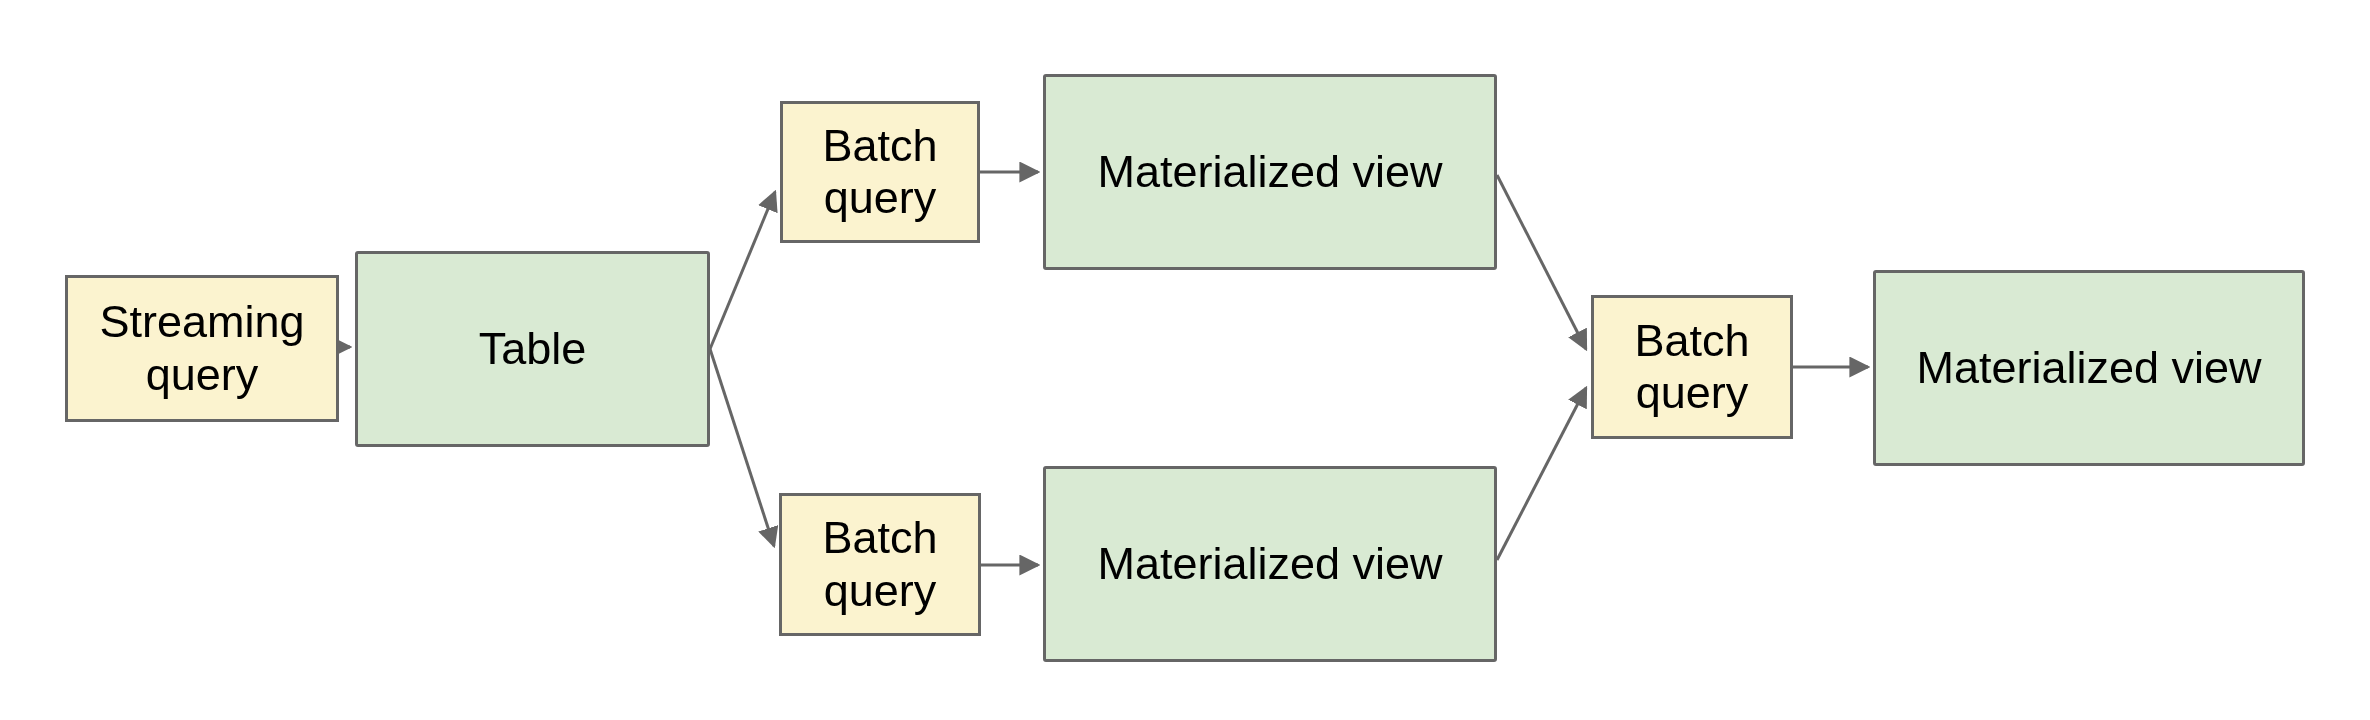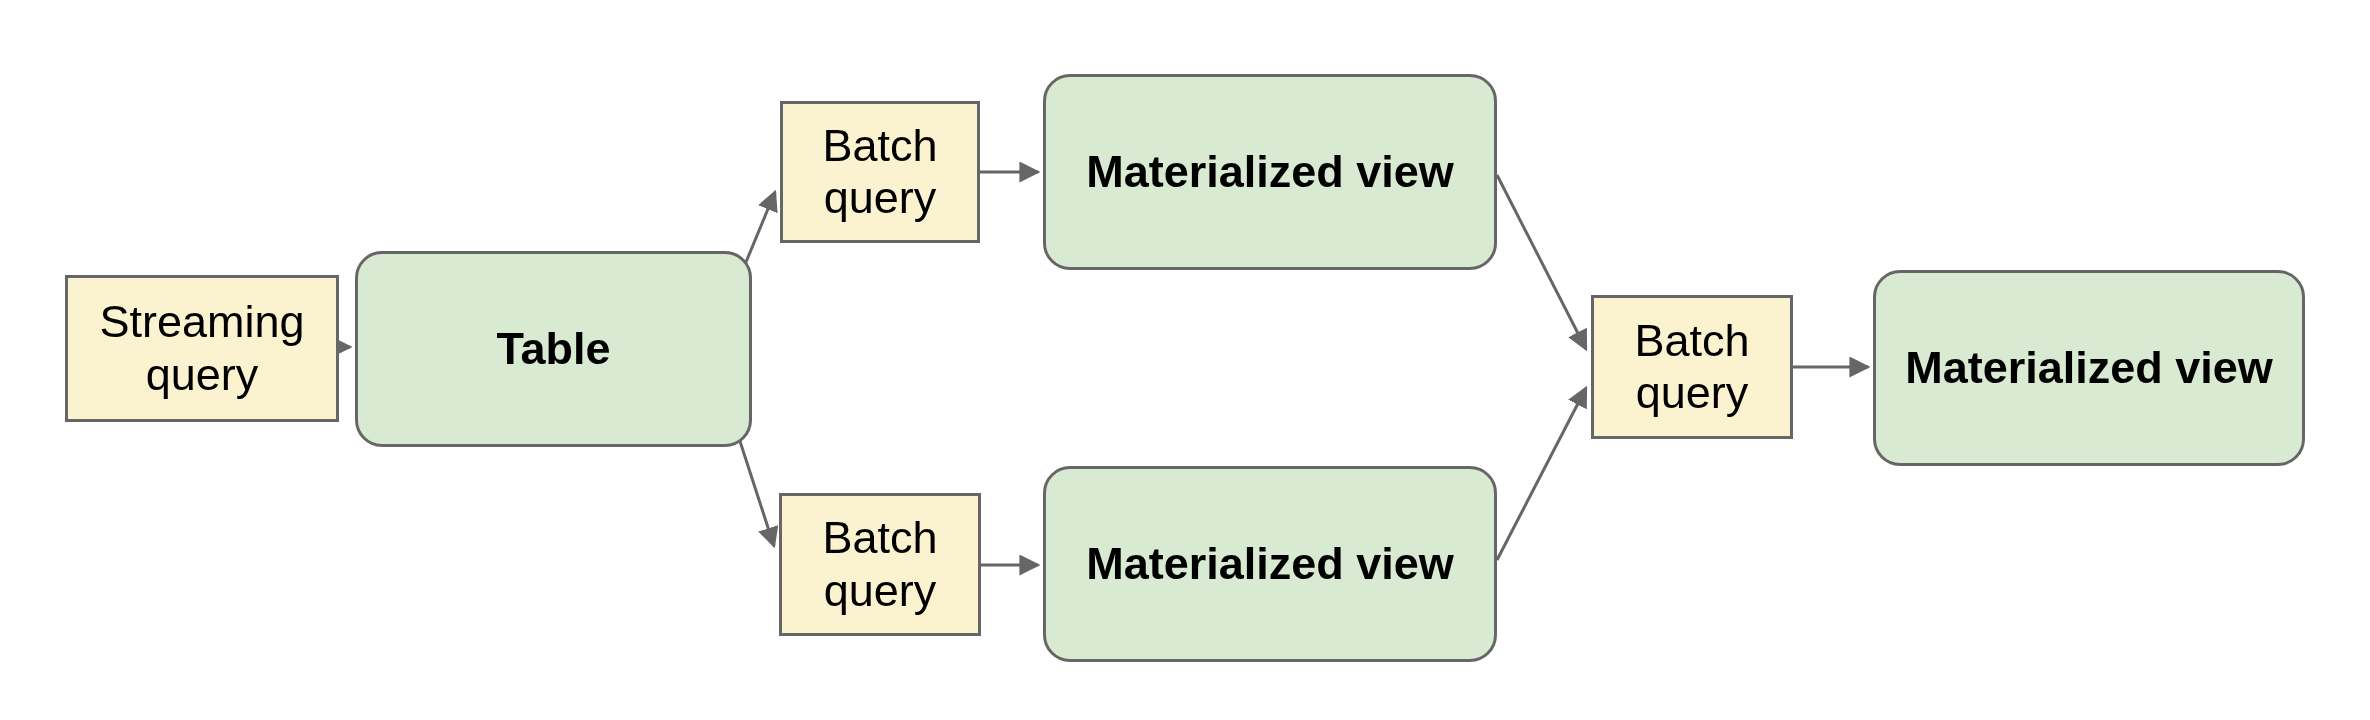--- a/index.html
+++ b/index.html
@@ -29,22 +29,21 @@
     display: flex;
     align-items: center;
     justify-content: center;
     text-align: center;
     font-size: 45px;
     line-height: 1.16;
     color: #000000;
     padding: 4px 10px;
   }
   .node.rounded {
-    border-radius: 27px;
-    font-weight: bold;
+    border-radius: 3px;
   }
 </style>
 </head>
 <body>
 
 <div class="canvas">
   <svg class="edge-layer" width="2370" height="720" viewBox="0 0 2370 720" xmlns="http://www.w3.org/2000/svg">
     <defs>
       <marker id="arrowhead" markerWidth="7" markerHeight="7" refX="6.2" refY="3.5" orient="auto" markerUnits="strokeWidth">
         <path d="M0,0 L7,3.5 L0,7 Z" fill="#666666"></path>
@@ -58,21 +57,21 @@
         <line x1="981" y1="565" x2="1038" y2="565" stroke="#666666" stroke-width="3" marker-end="url(#arrowhead)"></line>
         <line x1="1497" y1="175" x2="1586" y2="349" stroke="#666666" stroke-width="3" marker-end="url(#arrowhead)"></line>
         <line x1="1497" y1="560" x2="1586" y2="388" stroke="#666666" stroke-width="3" marker-end="url(#arrowhead)"></line>
         <line x1="1793" y1="367" x2="1868" y2="367" stroke="#666666" stroke-width="3" marker-end="url(#arrowhead)"></line>
       </g>
   </svg>
   <div id="nodes-group">
       <div class="node" style="left: 31px; top: 275px; width: 274px; height: 147px; background: rgb(251, 243, 207); border-color: rgb(102, 102, 102); color: rgb(0, 0, 0); margin-left: 34px;">
         <span>Streaming query</span>
       </div>
-      <div class="node rounded" style="left: 355px; top: 251px; width: 397px; height: 196px; background: rgb(217, 234, 211); border-color: rgb(102, 102, 102); color: rgb(0, 0, 0);">
+      <div class="node rounded" style="left: 355px; top: 251px; width: 355px; height: 196px; background: rgb(217, 234, 211); border-color: rgb(102, 102, 102); color: rgb(0, 0, 0);">
         <span>Table</span>
       </div>
       <div class="node" style="left: 780px; top: 101px; width: 200px; height: 142px; background: rgb(251, 243, 207); border-color: rgb(102, 102, 102); color: rgb(0, 0, 0);">
         <span>Batch query</span>
       </div>
       <div class="node rounded" style="left: 1043px; top: 74px; width: 454px; height: 196px; background: rgb(217, 234, 211); border-color: rgb(102, 102, 102); color: rgb(0, 0, 0);">
         <span>Materialized view</span>
       </div>
       <div class="node" style="left: 779px; top: 493px; width: 202px; height: 143px; background: rgb(251, 243, 207); border-color: rgb(102, 102, 102); color: rgb(0, 0, 0);">
         <span>Batch query</span>

